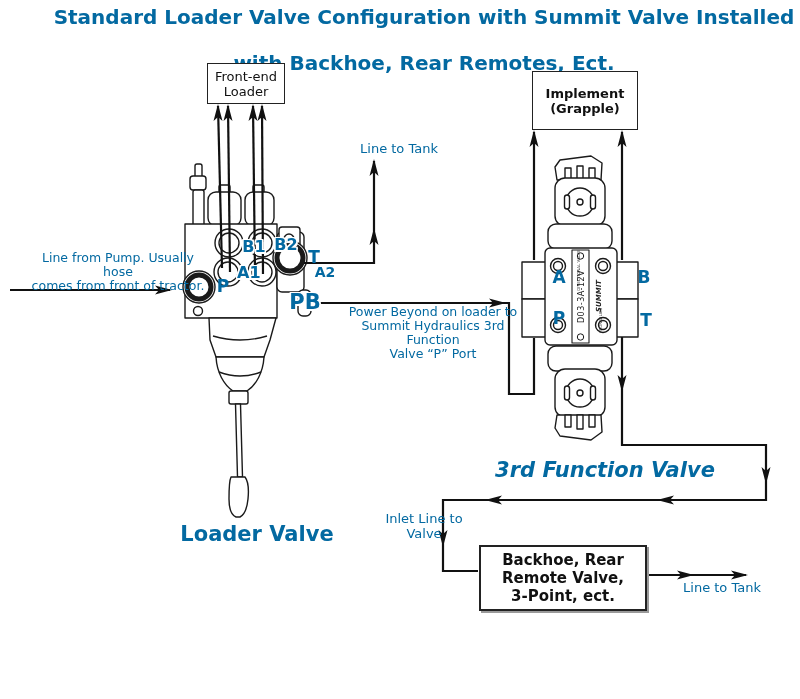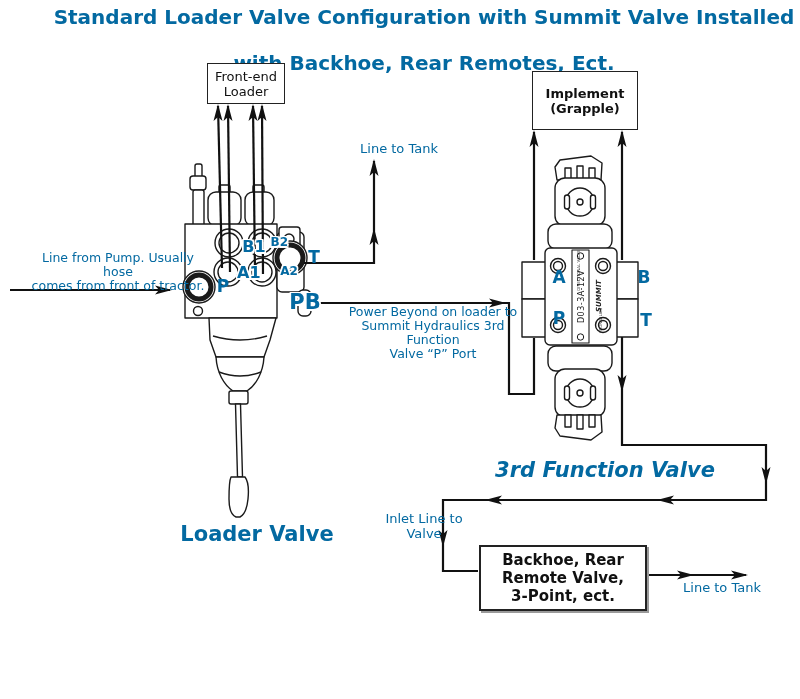--- a/index.html
+++ b/index.html
@@ -181,23 +181,23 @@
   <div class="lbl bold" style="left:461px;top:459px;width:240px;font-size:21px;font-style:italic;">3rd Function Valve</div>
 
   <div class="lbl bold" style="left:133px;top:523px;width:200px;font-size:21px;">Loader Valve</div>
 
   <div class="lbl" style="left:357px;top:512px;width:86px;font-size:13px;">Inlet Line to
 Valve</div>
 
   <div class="lbl" style="left:648px;top:581px;width:100px;font-size:13px;">Line to Tank</div>
 
   <div class="lbl bold halo" style="left:216px;top:238px;width:28px;font-size:16px;">B1</div>
-  <div class="lbl bold halo" style="left:236px;top:236px;width:28px;font-size:12px;text-align:right;">B2</div>
+  <div class="lbl bold halo" style="left:248px;top:236px;width:28px;font-size:16px;">B2</div>
   <div class="lbl bold halo" style="left:213px;top:264px;width:15px;font-size:16px;">A1</div>
-  <div class="lbl bold halo" style="left:251px;top:265px;width:28px;font-size:12px;">A2</div>
+  <div class="lbl bold halo" style="left:251px;top:265px;width:28px;font-size:14px;padding-left:36px;">A2</div>
   <div class="lbl bold" style="left:281px;top:248px;width:18px;font-size:17px;">T</div>
   <div class="lbl bold" style="left:190px;top:277px;width:18px;font-size:17px;">P</div>
   <div class="lbl bold halo" style="left:262px;top:291px;width:38px;font-size:21px;">PB</div>
 
   <div class="lbl bold" style="left:525px;top:268px;width:20px;font-size:17px;">A</div>
   <div class="lbl bold" style="left:525px;top:309px;width:20px;font-size:17px;">P</div>
   <div class="lbl bold" style="left:610px;top:268px;width:20px;font-size:17px;">B</div>
   <div class="lbl bold" style="left:612px;top:311px;width:20px;font-size:17px;">T</div>
 
   <div class="rot" style="left:541px;top:292px;width:80px;font-size:8px;letter-spacing:0.5px;">D03-3A-12V</div>

